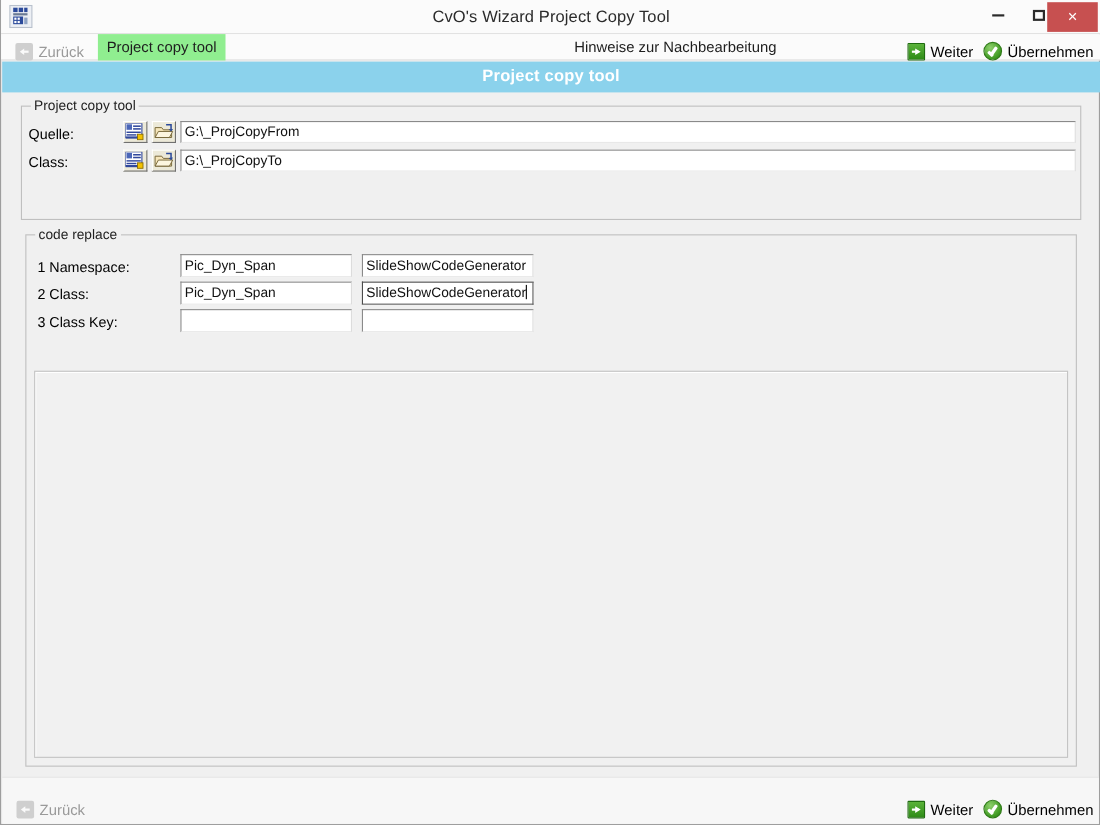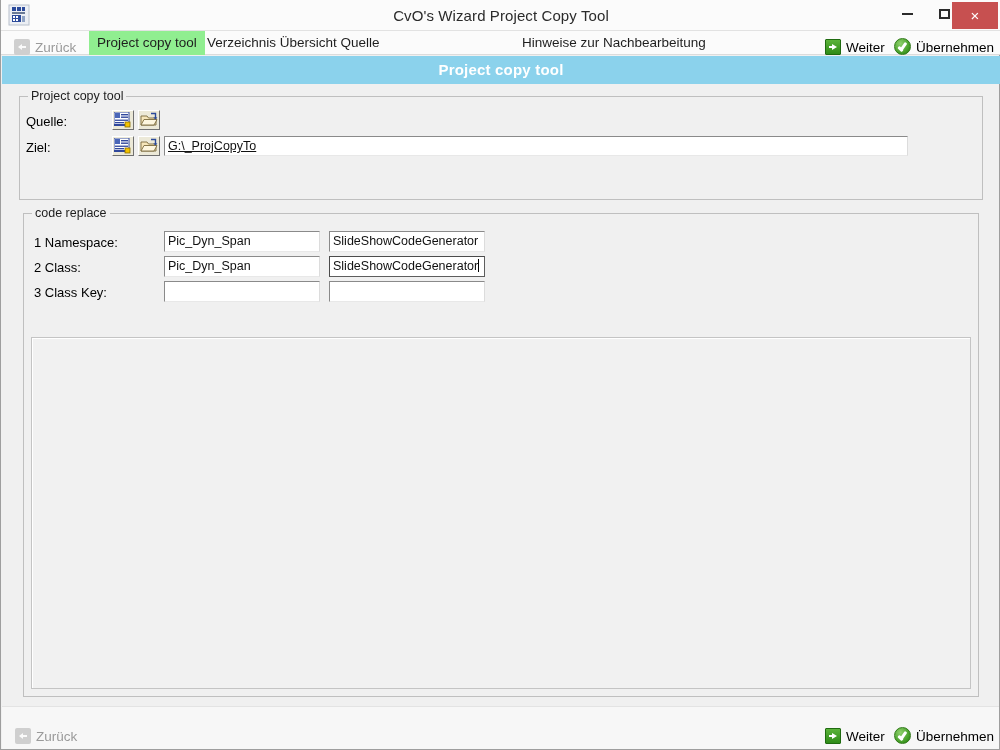--- a/index.html
+++ b/index.html
@@ -293,23 +293,20 @@
   <div id="tabbar">
 
     <div class="navbtn" style="left:13px;">
       <span class="back-ico"></span>
       <span class="lbl" style="color:#9a9a9a;">Zurück</span>
     </div>
 
     <div class="tab active" style="left:88px;">
       <span>Project copy tool</span>
     </div>
-    <div class="tab" style="left:198px;">
-      <span>Verzeichnis Übersicht Quelle</span>
-    </div>
     <div class="tab" style="left:513px;">
       <span>Hinweise zur Nachbearbeitung</span>
     </div>
 
     <div class="navbtn" style="left:824px;">
       <span class="next-ico"></span>
       <span class="lbl">Weiter</span>
     </div>
 
     <div class="navbtn" style="left:893px;">
@@ -340,22 +337,25 @@
 
     <div class="icobtn" style="left:118px; top:13px;">
       <svg width="18" height="16" viewBox="0 0 18 16">
         <path d="M1 4 H7 L8.5 6 H16 V13 H1 Z" fill="#f6e6ba" stroke="#7a6a3c" stroke-width="0.9"></path>
         <path d="M1 13 L4 7.5 H17 L14 13 Z" fill="#fdf6df" stroke="#7a6a3c" stroke-width="0.9"></path>
         <path d="M11 1.5 L15.5 1.5 L15.5 6" fill="none" stroke="#2b4a9b" stroke-width="1.4"></path>
         <path d="M13.2 5.6 L15.5 7.6 L17.4 5.2 Z" fill="#2b4a9b"></path>
       </svg>
     </div>
 
-
-    <span class="field-label" style="left:6px; top:43px;">Ziel:</span>
+    <div class="txt" style="left:144px; top:13px; width:814px; height:20px;">
+      <span>G:\_ProjCopyFrom</span>
+    </div>
+
+    <span class="field-label" style="left:6px; top:43px;">Class:</span>
 
     <div class="icobtn" style="left:92px; top:39px;">
       <svg width="18" height="16" viewBox="0 0 18 16">
         <rect x="0" y="0" width="15" height="13" fill="#ffffff" stroke="#31489c"></rect>
         <rect x="1" y="1" width="5" height="5" fill="#4b67b8"></rect>
         <rect x="7" y="2" width="7" height="1.4" fill="#31489c"></rect>
         <rect x="7" y="4.5" width="7" height="1.4" fill="#31489c"></rect>
         <rect x="1" y="7.6" width="13" height="1.3" fill="#31489c"></rect>
         <rect x="1" y="10" width="9" height="1.3" fill="#31489c"></rect>
         <rect x="0" y="12" width="16" height="2" fill="#31489c"></rect>
@@ -365,21 +365,21 @@
 
     <div class="icobtn" style="left:118px; top:39px;">
       <svg width="18" height="16" viewBox="0 0 18 16">
         <path d="M1 4 H7 L8.5 6 H16 V13 H1 Z" fill="#f6e6ba" stroke="#7a6a3c" stroke-width="0.9"></path>
         <path d="M1 13 L4 7.5 H17 L14 13 Z" fill="#fdf6df" stroke="#7a6a3c" stroke-width="0.9"></path>
         <path d="M11 1.5 L15.5 1.5 L15.5 6" fill="none" stroke="#2b4a9b" stroke-width="1.4"></path>
         <path d="M13.2 5.6 L15.5 7.6 L17.4 5.2 Z" fill="#2b4a9b"></path>
       </svg>
     </div>
 
-    <div class="txt" style="left:144px; top:39px; width:744px; height:20px;text-decoration:underline;">
+    <div class="txt" style="left:144px; top:39px; width:814px; height:20px;">
       <span>G:\_ProjCopyTo</span>
     </div>
   </div>
 
   <div class="groupbox" id="gb-code">
     <span class="gb-legend">code replace</span>
 
     <span class="field-label" style="left:10px; top:21px;">1 Namespace:</span>
     <div class="txt" style="left:140px; top:17px; width:156px; height:21px;">
       <span>Pic_Dyn_Span</span>

